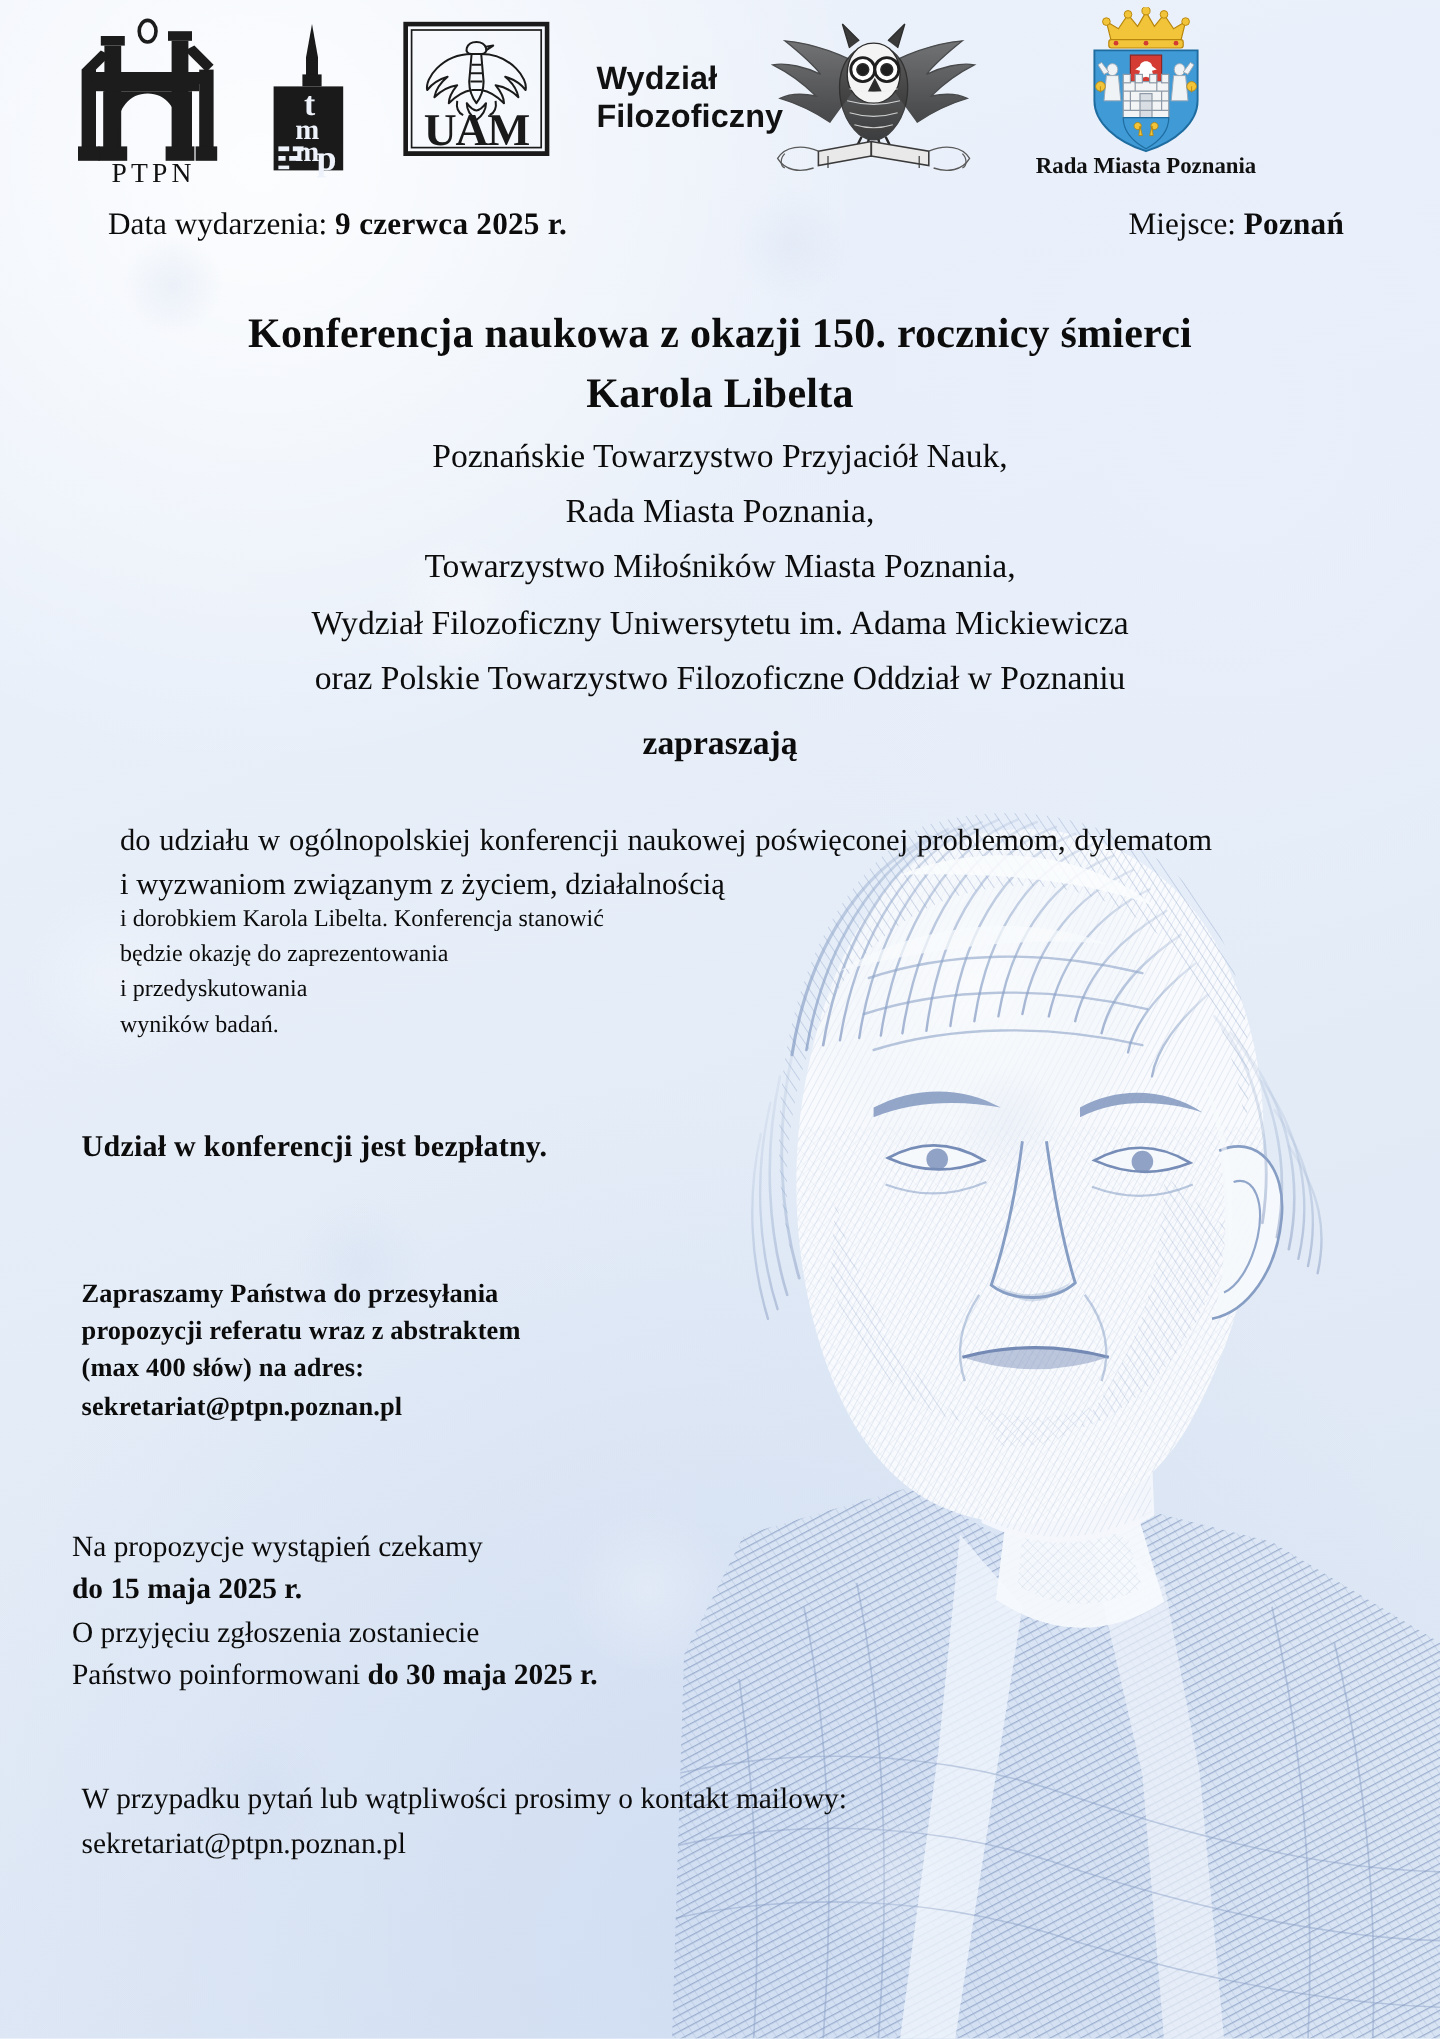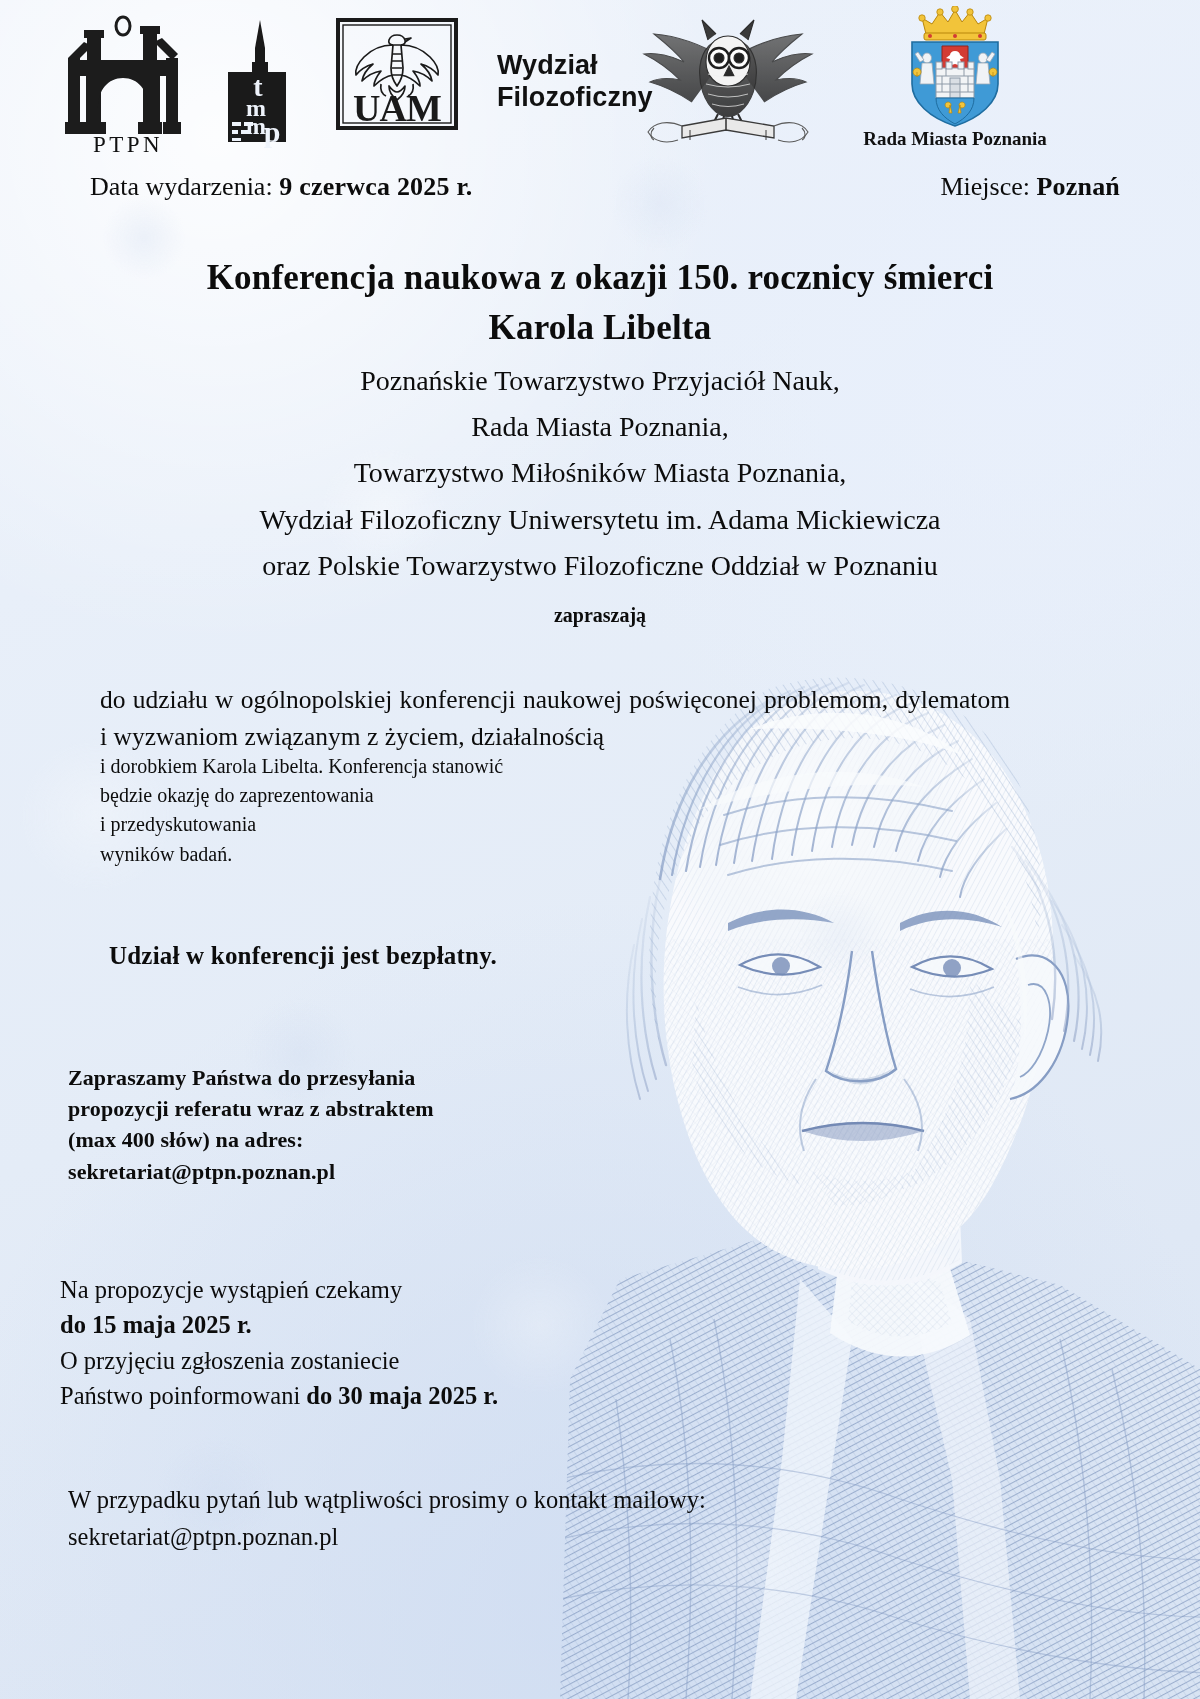--- a/index.html
+++ b/index.html
@@ -113,21 +113,21 @@
     top: 358px; left: 60px; right: 60px;
     text-align: center;
     font-size: 28px;
     line-height: 1.65;
   }
 
   .invite-word {
     position: absolute;
     top: 604px; left: 60px; right: 60px;
     text-align: center;
-    font-size: 20px;
+    font-size: 28px;
     font-weight: 700;
   }
 
   .body-justified {
     position: absolute;
     top: 655px; left: 100px;
     width: 910px;
     font-size: 25.5px;
     line-height: 1.46;
     text-align: justify;
@@ -139,21 +139,20 @@
     font-size: 20px;
     line-height: 1.46;
   }
 
   .free-note {
     position: absolute;
     top: 942px; left: 68px;
     font-size: 25px;
     font-weight: 700;
     letter-spacing: .2px;
-    margin-left: 41px;
   }
 
   .cfp {
     position: absolute;
     top: 1062px; left: 68px;
     width: 560px;
     font-size: 22px;
     font-weight: 700;
     line-height: 1.42;
     letter-spacing: .1px;

